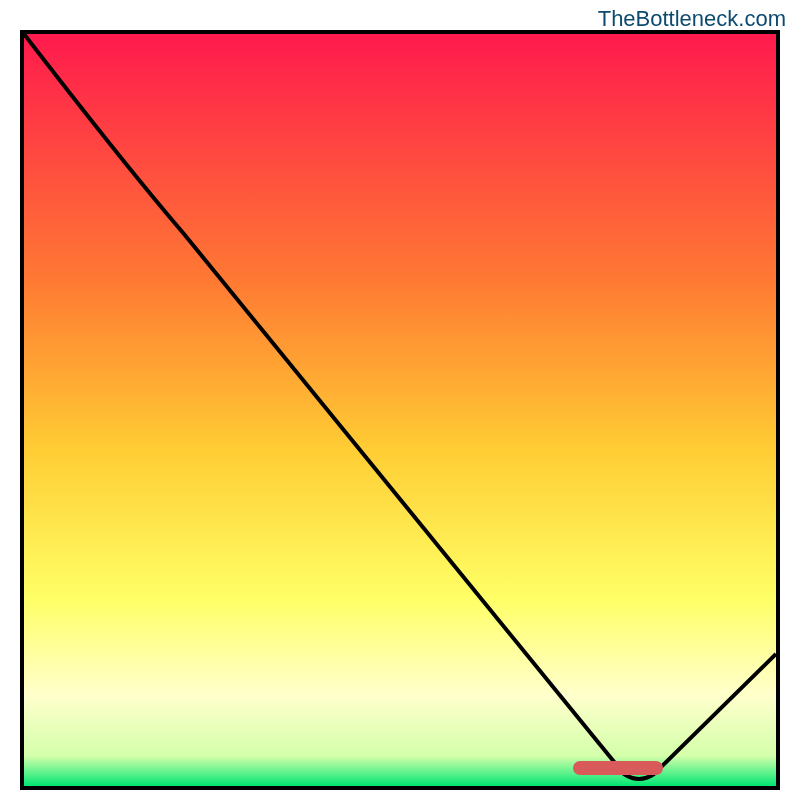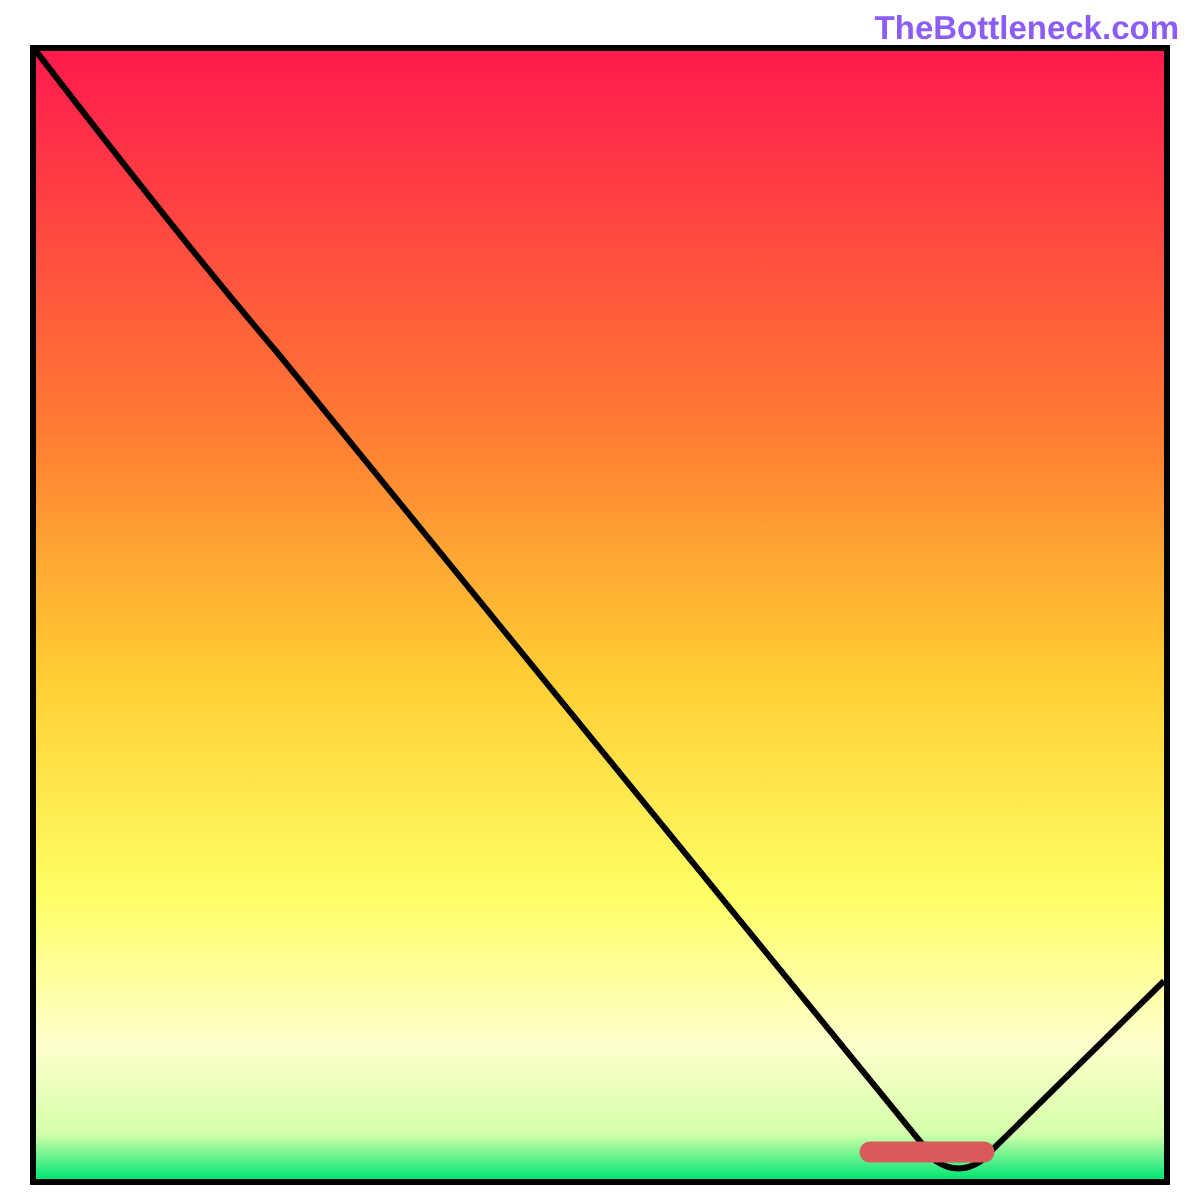--- a/index.html
+++ b/index.html
@@ -12,22 +12,22 @@
       height: 800px;
       background: #ffffff;
       position: relative;
       font-family: Arial, sans-serif;
     }
     .watermark {
       position: absolute;
       top: 6px;
       right: 14px;
       font-size: 22px;
-      font-weight: bold;
-      color: #8b5cf6;
+      font-weight: normal;
+      color: #0c4a6e;
       z-index: 10;
     }
     .chart-container {
       position: absolute;
       top: 30px;
       left: 20px;
       width: 760px;
       height: 760px;
       border: 4px solid #000000;
     }

